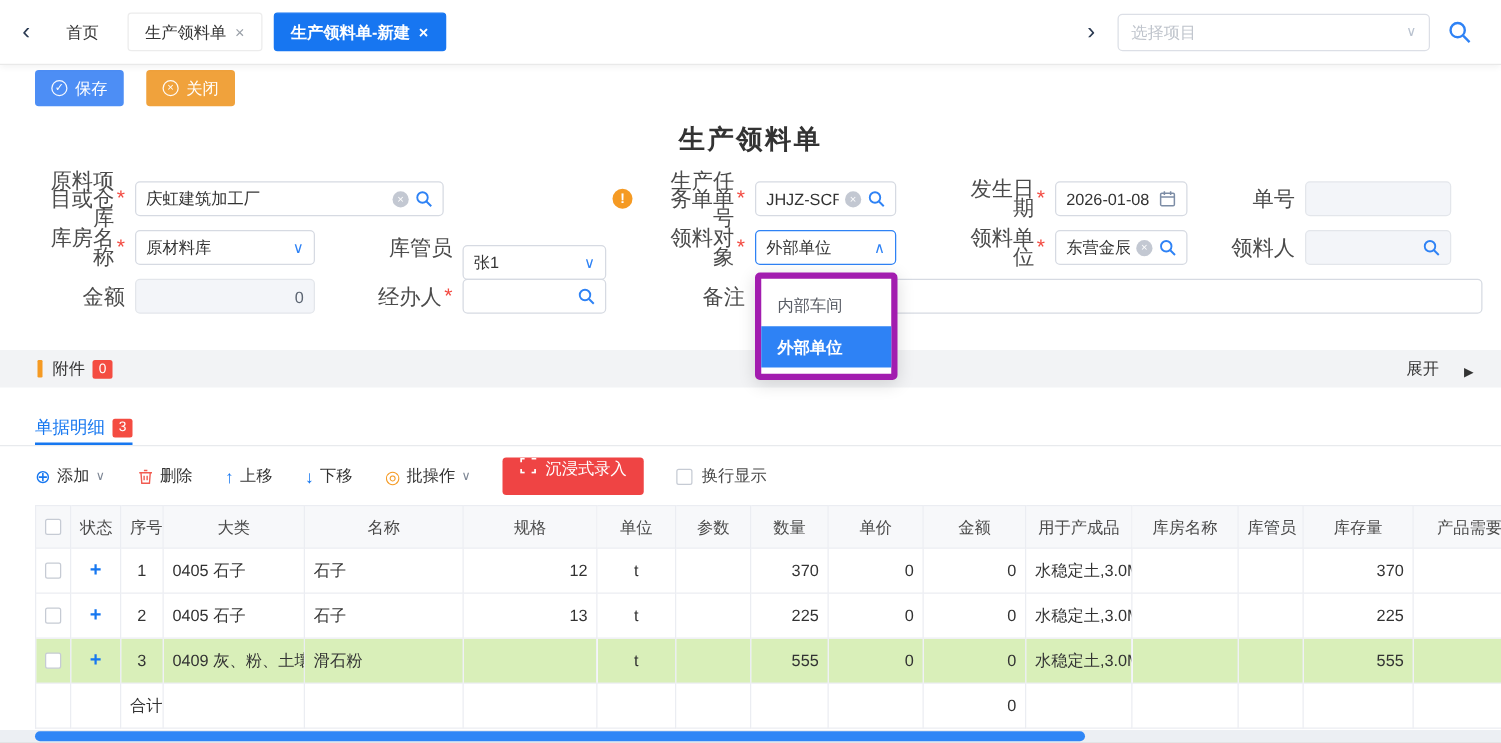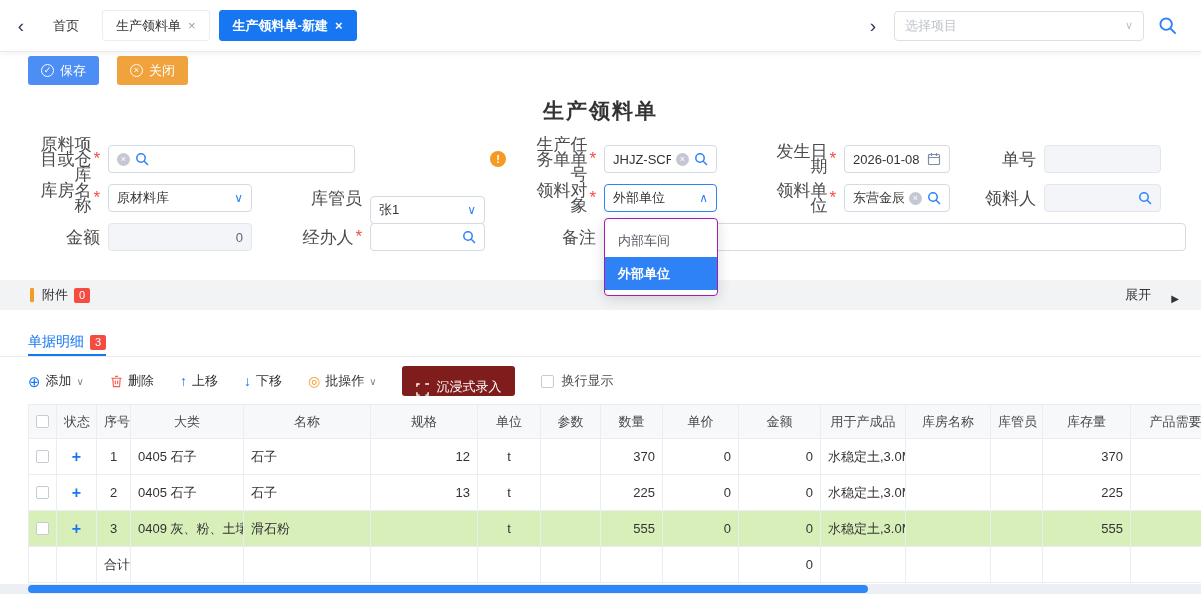--- a/index.html
+++ b/index.html
@@ -61,21 +61,21 @@
   #lb-wh{top:184px;left:14px;width:86px}      #fd-wh{top:184px;left:108px;width:144px}
   #lb-keeper{top:184px;left:296px;width:66px} #fd-keeper{top:196px;left:370px;width:115px}
   #lb-target{top:184px;left:524px;width:72px} #fd-target{top:184px;left:604px;width:113px}
   #lb-unit{top:184px;left:756px;width:80px}   #fd-unit{top:184px;left:844px;width:106px}
   #lb-picker{top:184px;left:960px;width:76px} #fd-picker{top:184px;left:1044px;width:117px}
   #lb-amount{top:223px;left:14px;width:86px}  #fd-amount{top:223px;left:108px;width:144px}
   #lb-agent{top:223px;left:296px;width:66px}  #fd-agent{top:223px;left:370px;width:115px}
   #lb-remark{top:223px;left:524px;width:72px} #fd-remark{top:223px;left:604px;width:582px}
 
   
-  .ddown { position:absolute; left:604px; top:218px; width:114px; background:#fff; border:1px solid #a21caf;
+  .ddown { position:absolute; left:604px; top:218px; width:114px; background:#fff; border:5px solid #a21caf;
            border-radius:4px; box-shadow:0 3px 14px rgba(0,0,0,.14); padding:5px 0; z-index:60; }
   .opt { height:33px; display:flex; align-items:center; padding:0 13px; font-size:13px; color:#5a5e66; cursor:pointer; }
   .opt.sel { background:#2e82f5; color:#fff; font-weight:bold; }
 
   
   .attach { position:absolute; top:280px; left:0; right:0; height:30px; background:#f2f3f5;
             display:flex; align-items:center; padding:0 22px 0 30px; }
   .accent { width:4px; height:14px; background:#f59a23; border-radius:1px; margin-right:8px; }
   .badge { min-width:16px; height:15px; background:#f44c41; color:#fff; font-size:11px;
            display:inline-flex; align-items:center; justify-content:center; border-radius:2px; padding:0 4px; margin-left:6px; }
@@ -88,22 +88,22 @@
   .dtab { display:inline-flex; align-items:center; height:26px; color:#1677f0; font-size:14px;
           border-bottom:2px solid #1677f0; cursor:pointer; }
 
   
   .ttb { position:absolute; top:366px; left:28px; display:flex; align-items:center; gap:26px; font-size:13px; color:#333; }
   .titem { display:inline-flex; align-items:center; gap:5px; cursor:pointer; }
   .ic-add { color:#1677f0; font-size:15px; line-height:1; }
   .ic-up, .ic-dn { color:#1677f0; font-size:14px; line-height:1; }
   .ic-batch { color:#f59a23; font-size:14px; line-height:1; }
   .mini-caret { color:#7d8694; font-size:10px; }
-  .btn-imm { height:30px; background:#7f1d1d; color:#fff; border-radius:3px; padding:0 14px;
-             display:inline-flex; align-items:flex-end; gap:7px; font-size:13px; cursor:pointer; }
+  .btn-imm { height:30px; background:#ef4444; color:#fff; border-radius:3px; padding:0 14px;
+             display:inline-flex; align-items:flex-start; gap:7px; font-size:13px; cursor:pointer; }
   .cb { width:13px; height:13px; border:1px solid #c6cbd4; border-radius:2px; background:#fff; display:inline-block; flex:none; cursor:pointer; }
   .wrapchk { display:inline-flex; align-items:center; gap:7px; color:#4b4b4b; }
 
   
   .tablewrap { position:absolute; top:404px; left:0; width:1201px; height:180px; overflow:hidden; }
   table { table-layout:fixed; width:1192px; margin-left:28px; border-collapse:collapse; font-size:13px; }
   th, td { border:1px solid #ebedf2; overflow:hidden; white-space:nowrap; padding:0 7px; }
   th { height:34px; background:#f7f8fa; font-weight:normal; color:#4a4a4a; text-align:center; }
   td { height:36px; background:#fff; color:#333; }
   tr.green td { background:#d9efb9; }
@@ -160,20 +160,21 @@
     </button>
   </div>
 
   <div class="ptitle">生产领料单</div>
 
   <div class="lb" id="lb-project">
     <span class="t">原料项目或仓库</span>
       <i class="req">*</i>
   </div>
   <div class="fd" id="fd-project">
+    <span class="val">庆虹建筑加工厂</span>
     <span class="clr">×</span>
     <svg width="14" height="14" viewBox="0 0 14 14" fill="none" stroke="#2e82f5" stroke-width="1.5">
         <circle cx="6" cy="6" r="4.2"></circle>
         <path d="M9.2 9.2L13 13"></path>
       </svg>
   </div>
   <div class="warnic">!</div>
 
   <div class="lb" id="lb-task">
     <span class="t">生产任务单单号</span>

